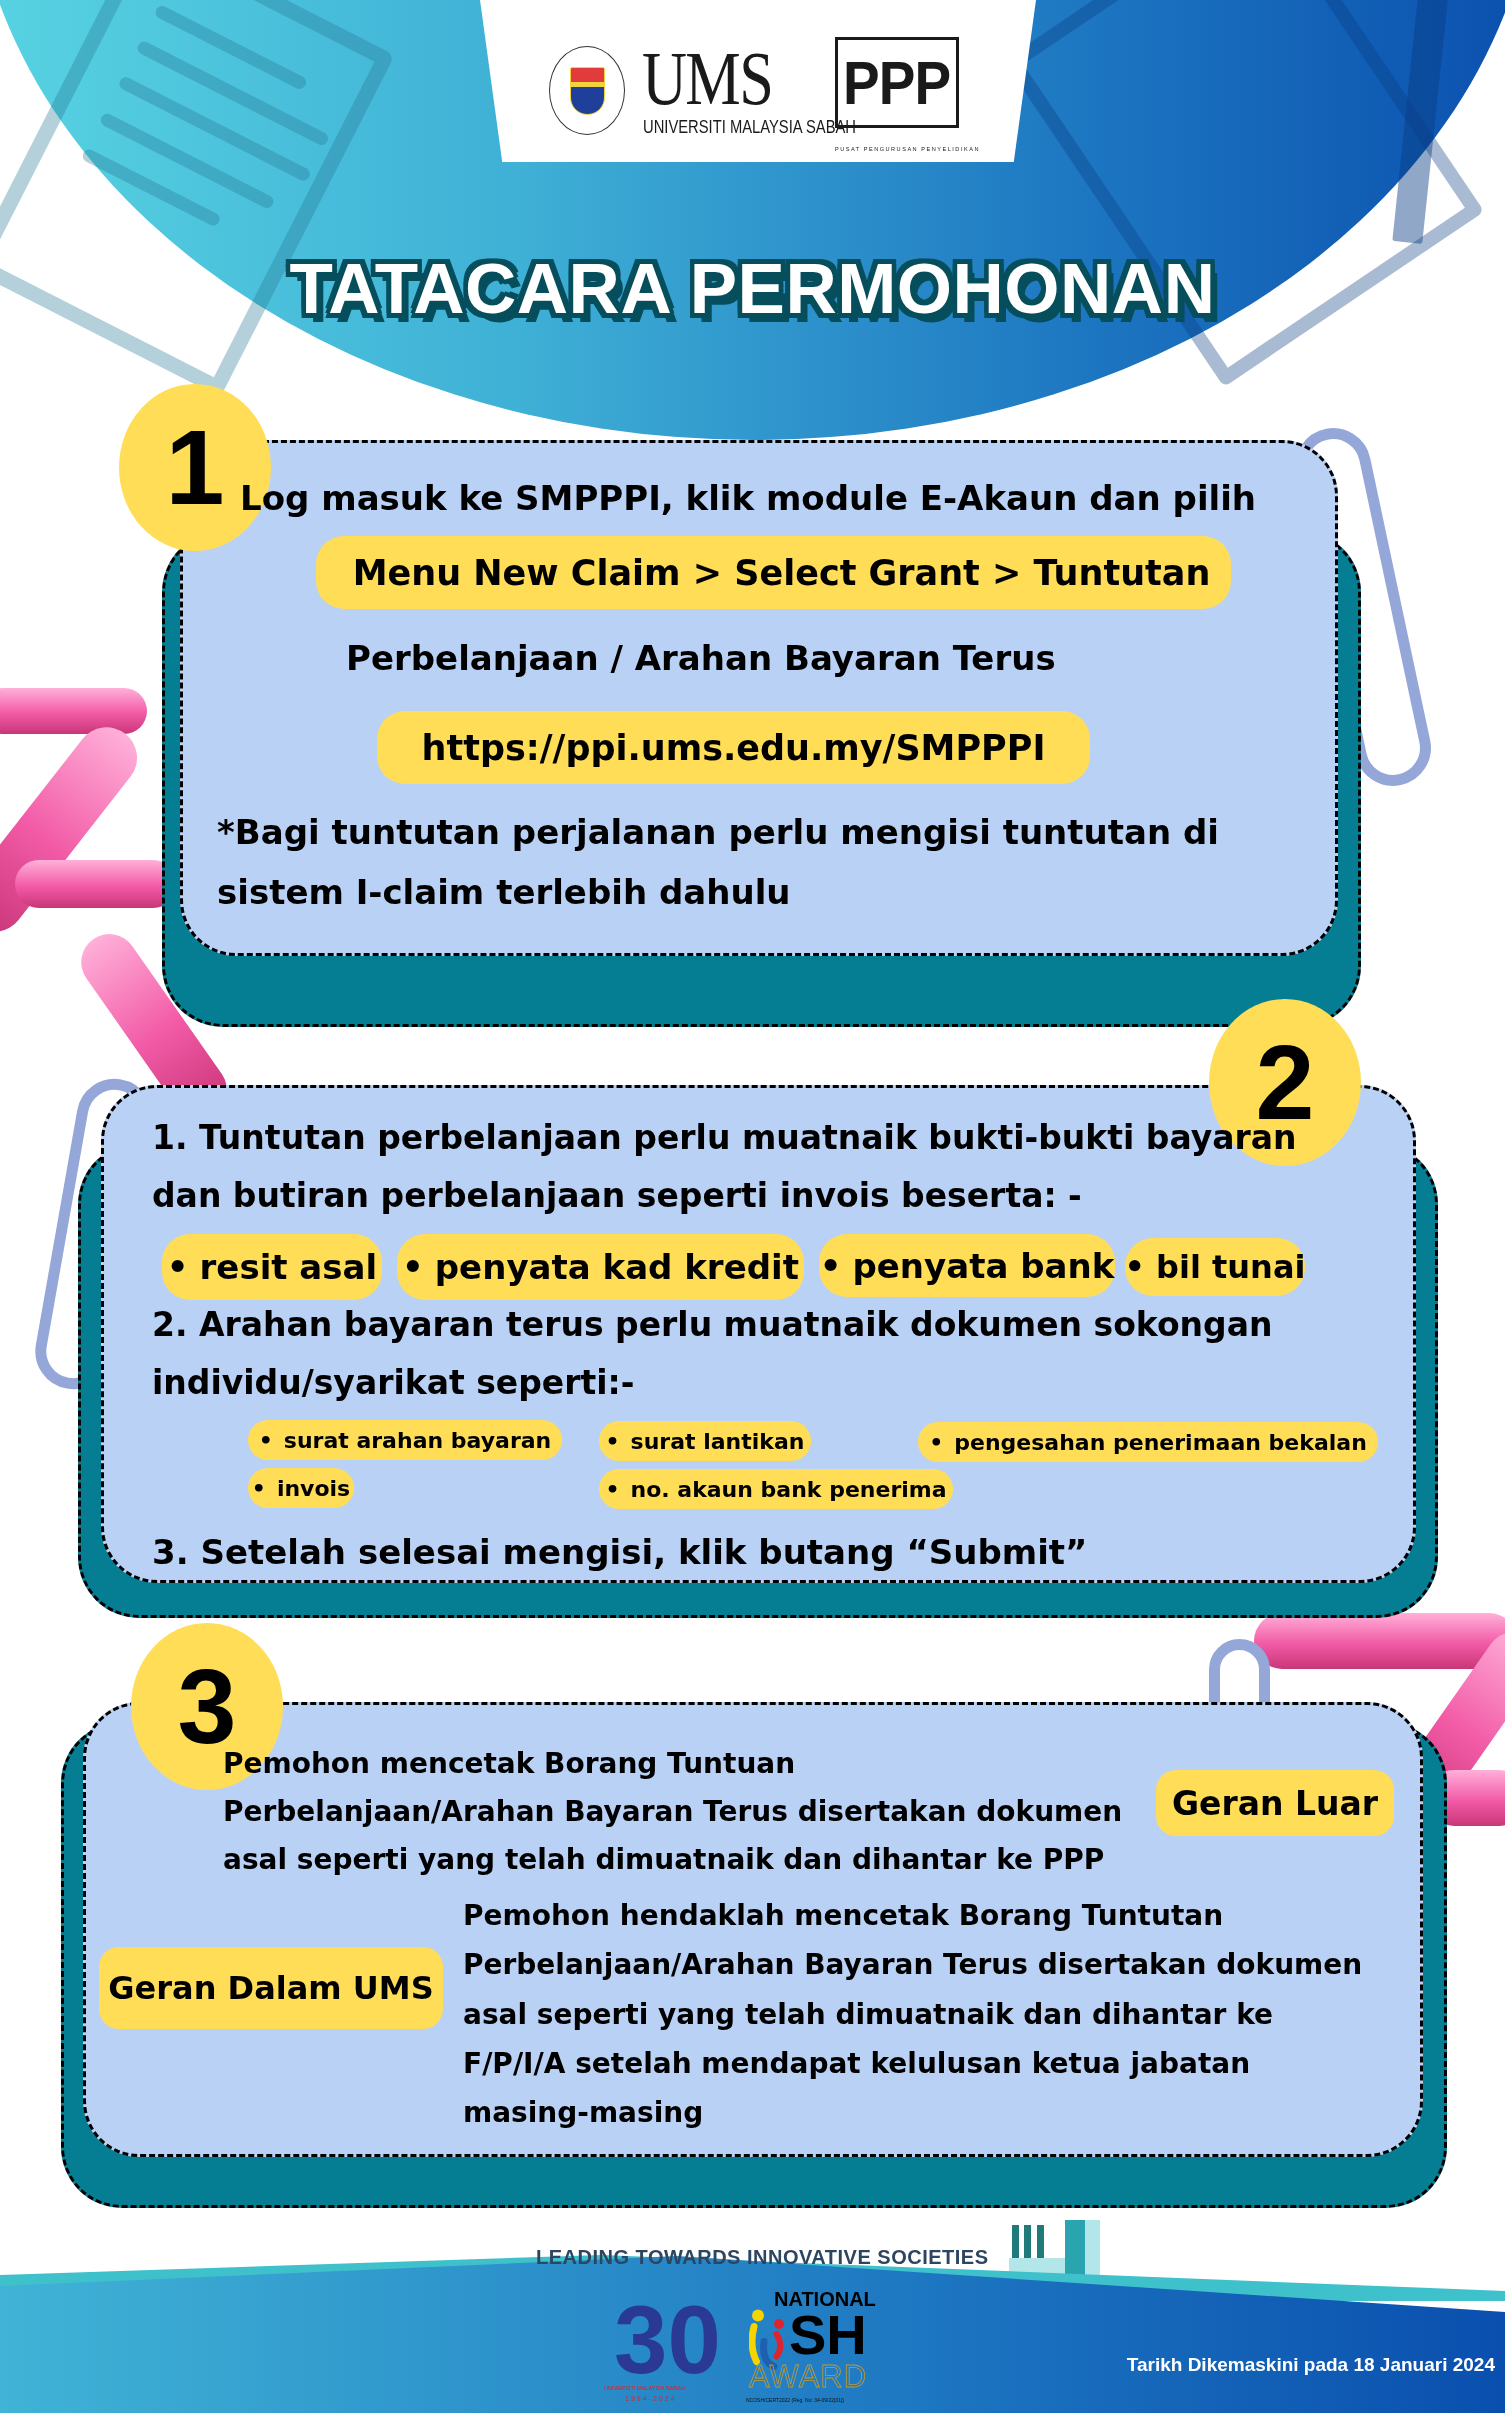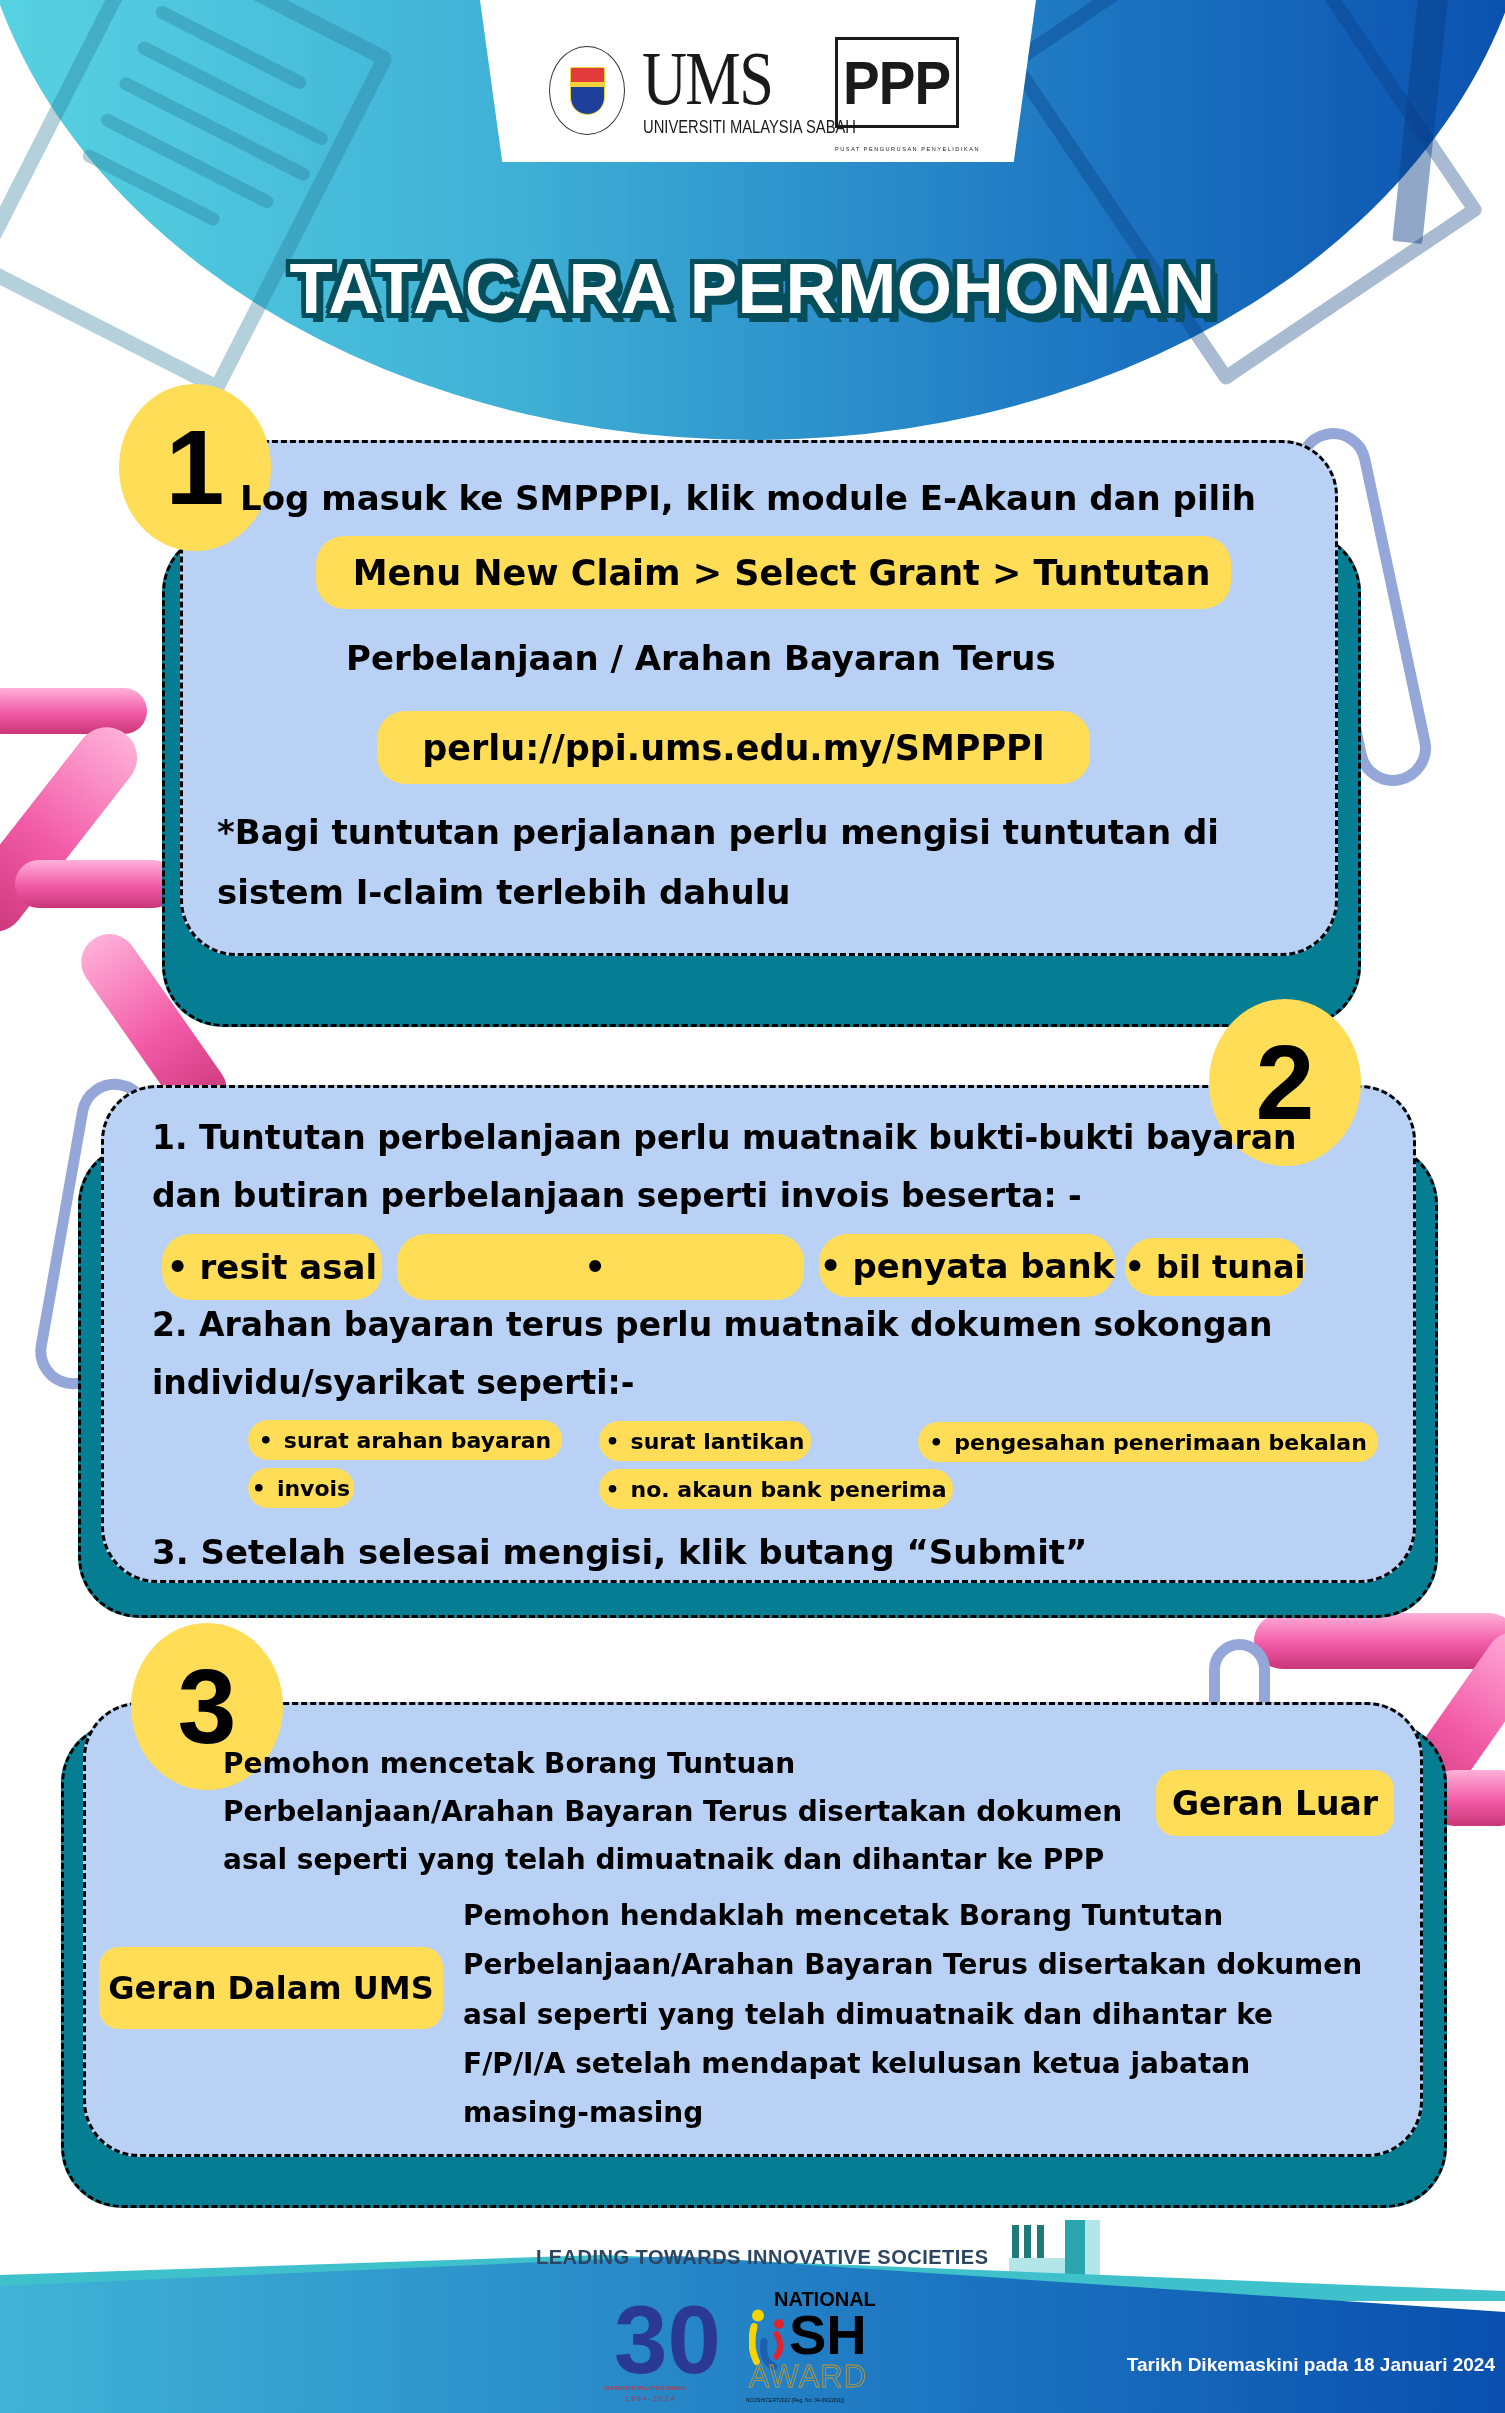--- a/index.html
+++ b/index.html
@@ -177,37 +177,38 @@
 <div class="clip" style="left:56px;top:1077px;width:76px;height:314px;transform:rotate(10deg);"></div>
 <div class="clip" style="left:1209px;top:1639px;width:61px;height:152px;"></div>
 
 <div class="card-shadow" style="left:162px;top:531px;width:1199px;height:496px;"></div>
 <div class="card" style="left:180px;top:440px;width:1158px;height:516px;"></div>
 <div class="step-badge" style="left:119px;top:384px;">1</div>
 
 <div class="txt" style="left:240px;top:478px;font-size:34px;">Log masuk ke SMPPPI, klik module E-Akaun dan pilih</div>
 <div class="pill" style="left:316px;top:536px;width:915px;height:73px;font-size:35px;padding-left:16px;">Menu New Claim &gt; Select Grant &gt; Tuntutan</div>
 <div class="txt" style="left:346px;top:638px;font-size:34px;">Perbelanjaan / Arahan Bayaran Terus</div>
-<a class="pill" href="#" style="left:377px;top:711px;width:713px;height:73px;font-size:35px;text-decoration:none;">perlu://ppi.ums.edu.my/SMPPPI</a>
+<a class="pill" href="#" style="left:377px;top:711px;width:713px;height:73px;font-size:35px;text-decoration:none;">https://ppi.ums.edu.my/SMPPPI</a>
 <div class="txt" style="left:217px;top:812px;font-size:34px;">*Bagi tuntutan perjalanan perlu mengisi tuntutan di</div>
 <div class="txt" style="left:217px;top:872px;font-size:34px;">sistem I-claim terlebih dahulu</div>
 
 <div class="card-shadow" style="left:78px;top:1143px;width:1360px;height:475px;"></div>
 <div class="card" style="left:101px;top:1085px;width:1315px;height:498px;"></div>
 <div class="step-badge" style="left:1209px;top:999px;">2</div>
 
 <div class="txt" style="left:152px;top:1118px;font-size:33px;">1. Tuntutan perbelanjaan perlu muatnaik bukti-bukti bayaran</div>
 <div class="txt" style="left:152px;top:1176px;font-size:33px;">dan butiran perbelanjaan seperti invois beserta: -</div>
 
 <div class="pill" style="left:162px;top:1234px;width:220px;height:66px;font-size:34px;">
   <span class="dot">•</span>
     <span>resit asal</span>
 </div>
 <div class="pill" style="left:397px;top:1234px;width:407px;height:66px;font-size:34px;">
   <span class="dot">•</span>
+    <span>penyata kad kredit</span>
 </div>
 <div class="pill" style="left:819px;top:1234px;width:296px;height:63px;font-size:34px;">
   <span class="dot">•</span>
     <span>penyata bank</span>
 </div>
 <div class="pill" style="left:1125px;top:1238px;width:180px;height:58px;font-size:32px;">
   <span class="dot">•</span>
     <span>bil tunai</span>
 </div>
 

